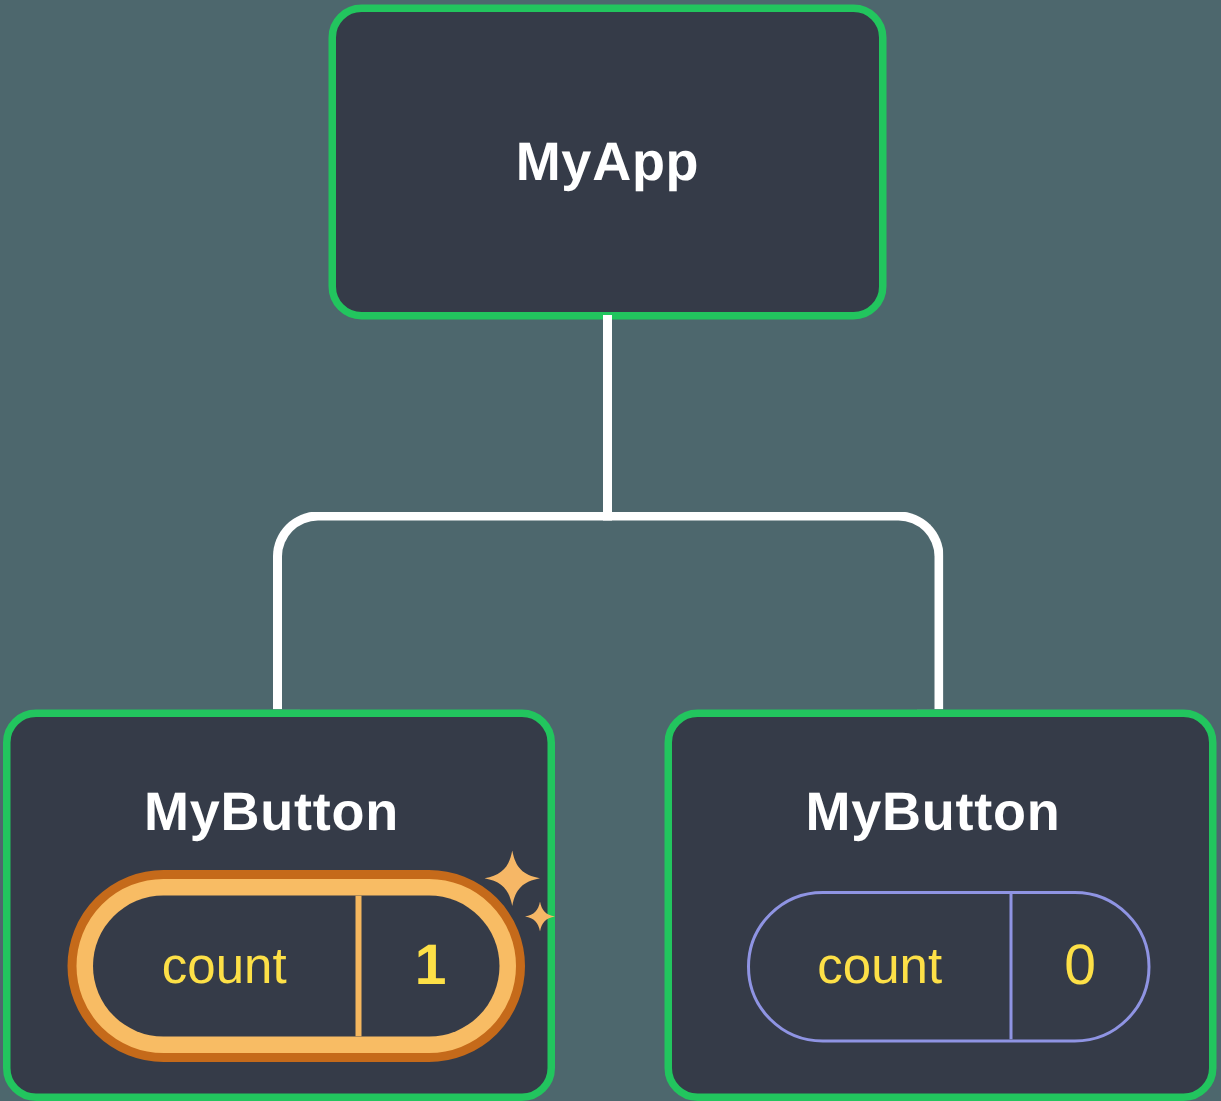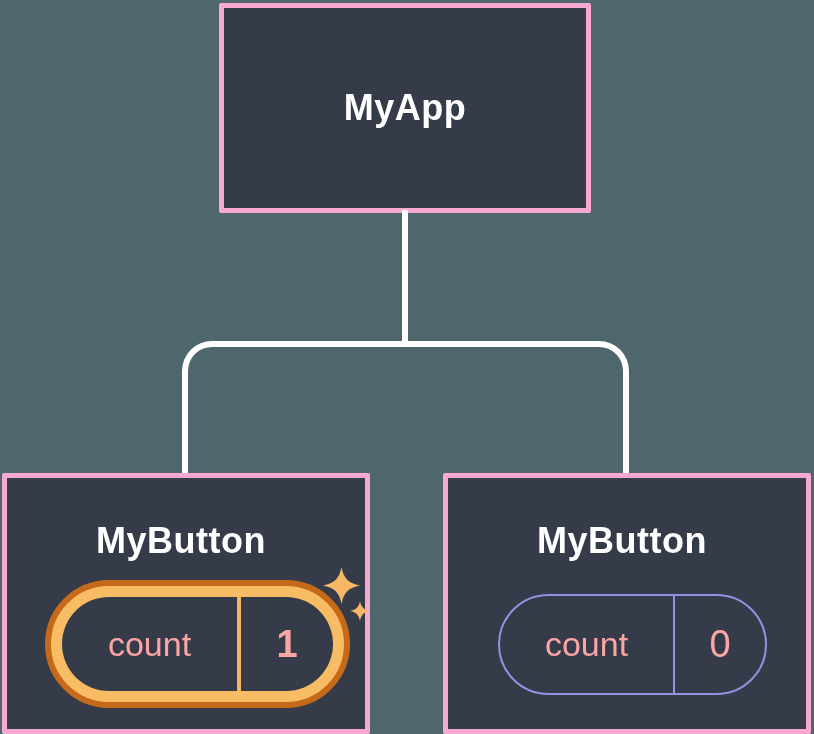--- a/index.html
+++ b/index.html
@@ -11,22 +11,22 @@
     position: relative;
     width: 814px;
     height: 734px;
     background: #4d676d;
     overflow: hidden;
   }
   
   .node {
     position: absolute;
     background: #353b48;
-    border: 5px solid #f9a8d4;
-    border-radius: 2px;
+    border: 5px solid #22c55e;
+    border-radius: 22px;
     box-sizing: border-box;
   }
   .node-root {
     left: 219px; top: 3px; width: 372px; height: 210px;
     display: flex; align-items: center; justify-content: center;
   }
   .node-child-left  { left: 2px;   top: 473px; width: 368px; height: 261px; }
   .node-child-right { left: 443px; top: 473px; width: 368px; height: 261px; }
   .node-label {
     color: #ffffff;
@@ -83,21 +83,21 @@
     width: 269px; height: 101px;
     box-sizing: border-box;
     border: 2px solid #8f94e3;
     border-radius: 999px;
     display: flex;
     align-items: stretch;
     overflow: hidden;
   }
   .pill-cell {
     display: flex; align-items: center; justify-content: center;
-    color: #fca5a5;
+    color: #fde047;
     text-align: center;
   }
   .cell-name  { flex: 1; font-size: 34px; }
   .cell-value { width: 92px; font-size: 38px; }
   .cell-value.normal-w { width: 90px; font-weight: 400; }
   .cell-value.bold-w   { font-weight: 700; }
   .pill-divider-orange { width: 4px; background: #f5b75e; }
   .pill-divider-purple { width: 2px; background: #8f94e3; }
   
   .sparkle { position: absolute; }

